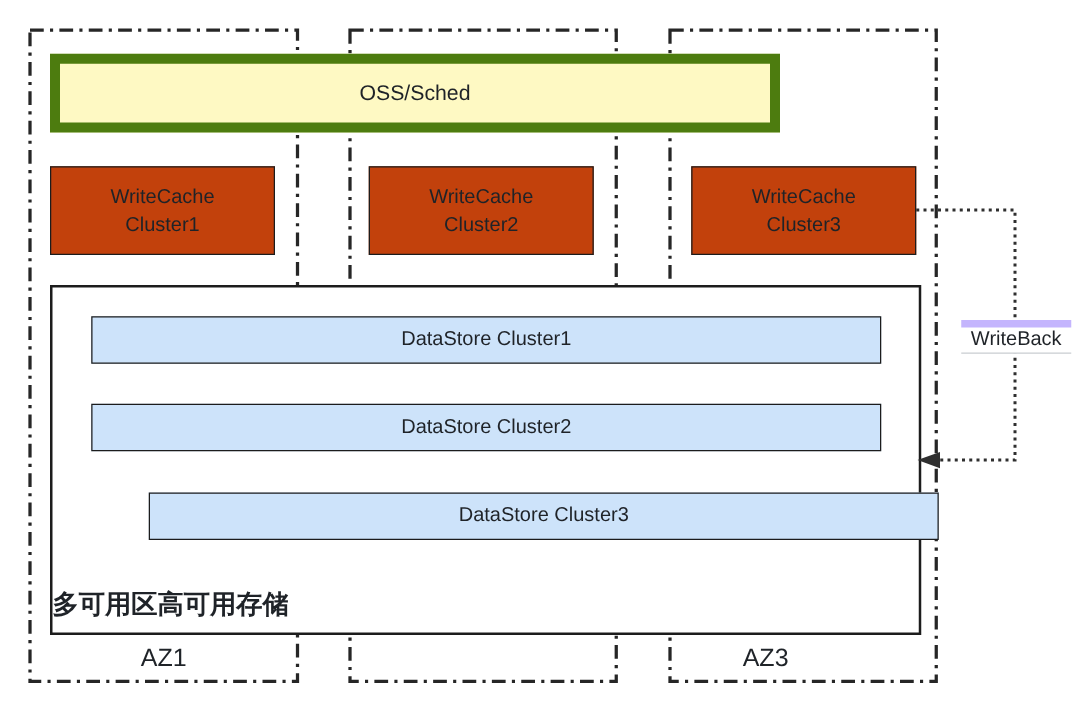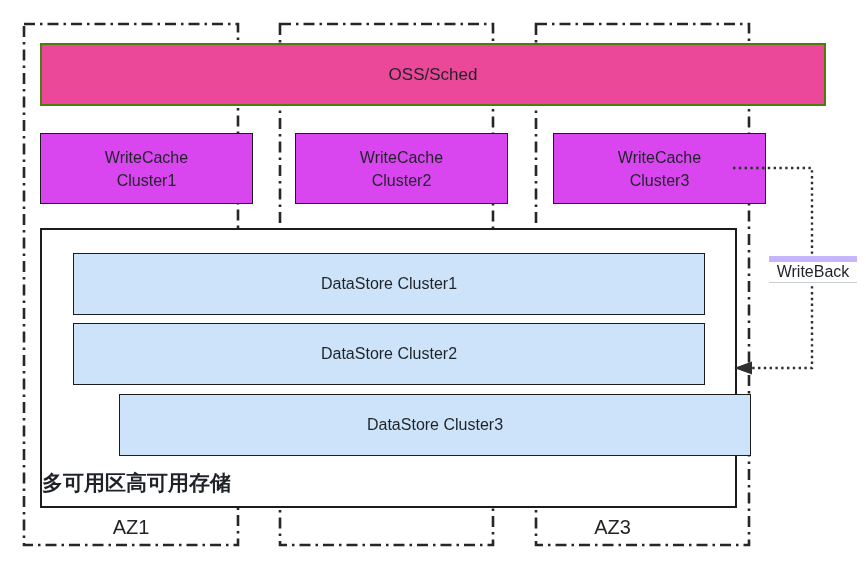--- a/index.html
+++ b/index.html
@@ -16,45 +16,45 @@
   svg.layer { position: absolute; left: 0; top: 0; pointer-events: none; }
 
   .node {
     position: absolute;
     display: flex;
     align-items: center;
     justify-content: center;
     text-align: center;
   }
   .oss-bar {
-    left: 40px; top: 43px; width: 786px; height: 63px;
-    background: #ec4899;
-    border: 2px solid #4d7c0f;
+    left: 40px; top: 43px; width: 584px; height: 63px;
+    background: #fef9c3;
+    border: 8px solid #4d7c0f;
     font-size: 17px; font-weight: 500;
   }
   .wc {
-    top: 133px; width: 213px; height: 71px;
-    background: #d946ef;
+    top: 133px; width: 180px; height: 71px;
+    background: #c2410c;
     border: 1.6px solid #1C1C1C;
     font-size: 16px; line-height: 23px; font-weight: 500;
     flex-direction: column;
   }
   .wc1 { left: 40px; }
   .wc2 { left: 295px; }
   .wc3 { left: 553px; }
 
   .storage-box {
     position: absolute;
     left: 40px; top: 228px; width: 697px; height: 280px;
     background: #ffffff;
     border: 2px solid #1C1C1C;
   }
   .ds {
     position: absolute;
-    left: 31px; width: 632px; height: 62px;
+    left: 31px; width: 632px; height: 38px;
     background: #CDE3FA;
     border: 1.6px solid #1C1C1C;
     display: flex; align-items: center; justify-content: center;
     font-size: 16px; font-weight: 500;
   }
   .ds1 { top: 23px; }
   .ds2 { top: 93px; }
   .ds3 { top: 164px; margin-left: 46px; }
   .storage-title {
     position: absolute;

